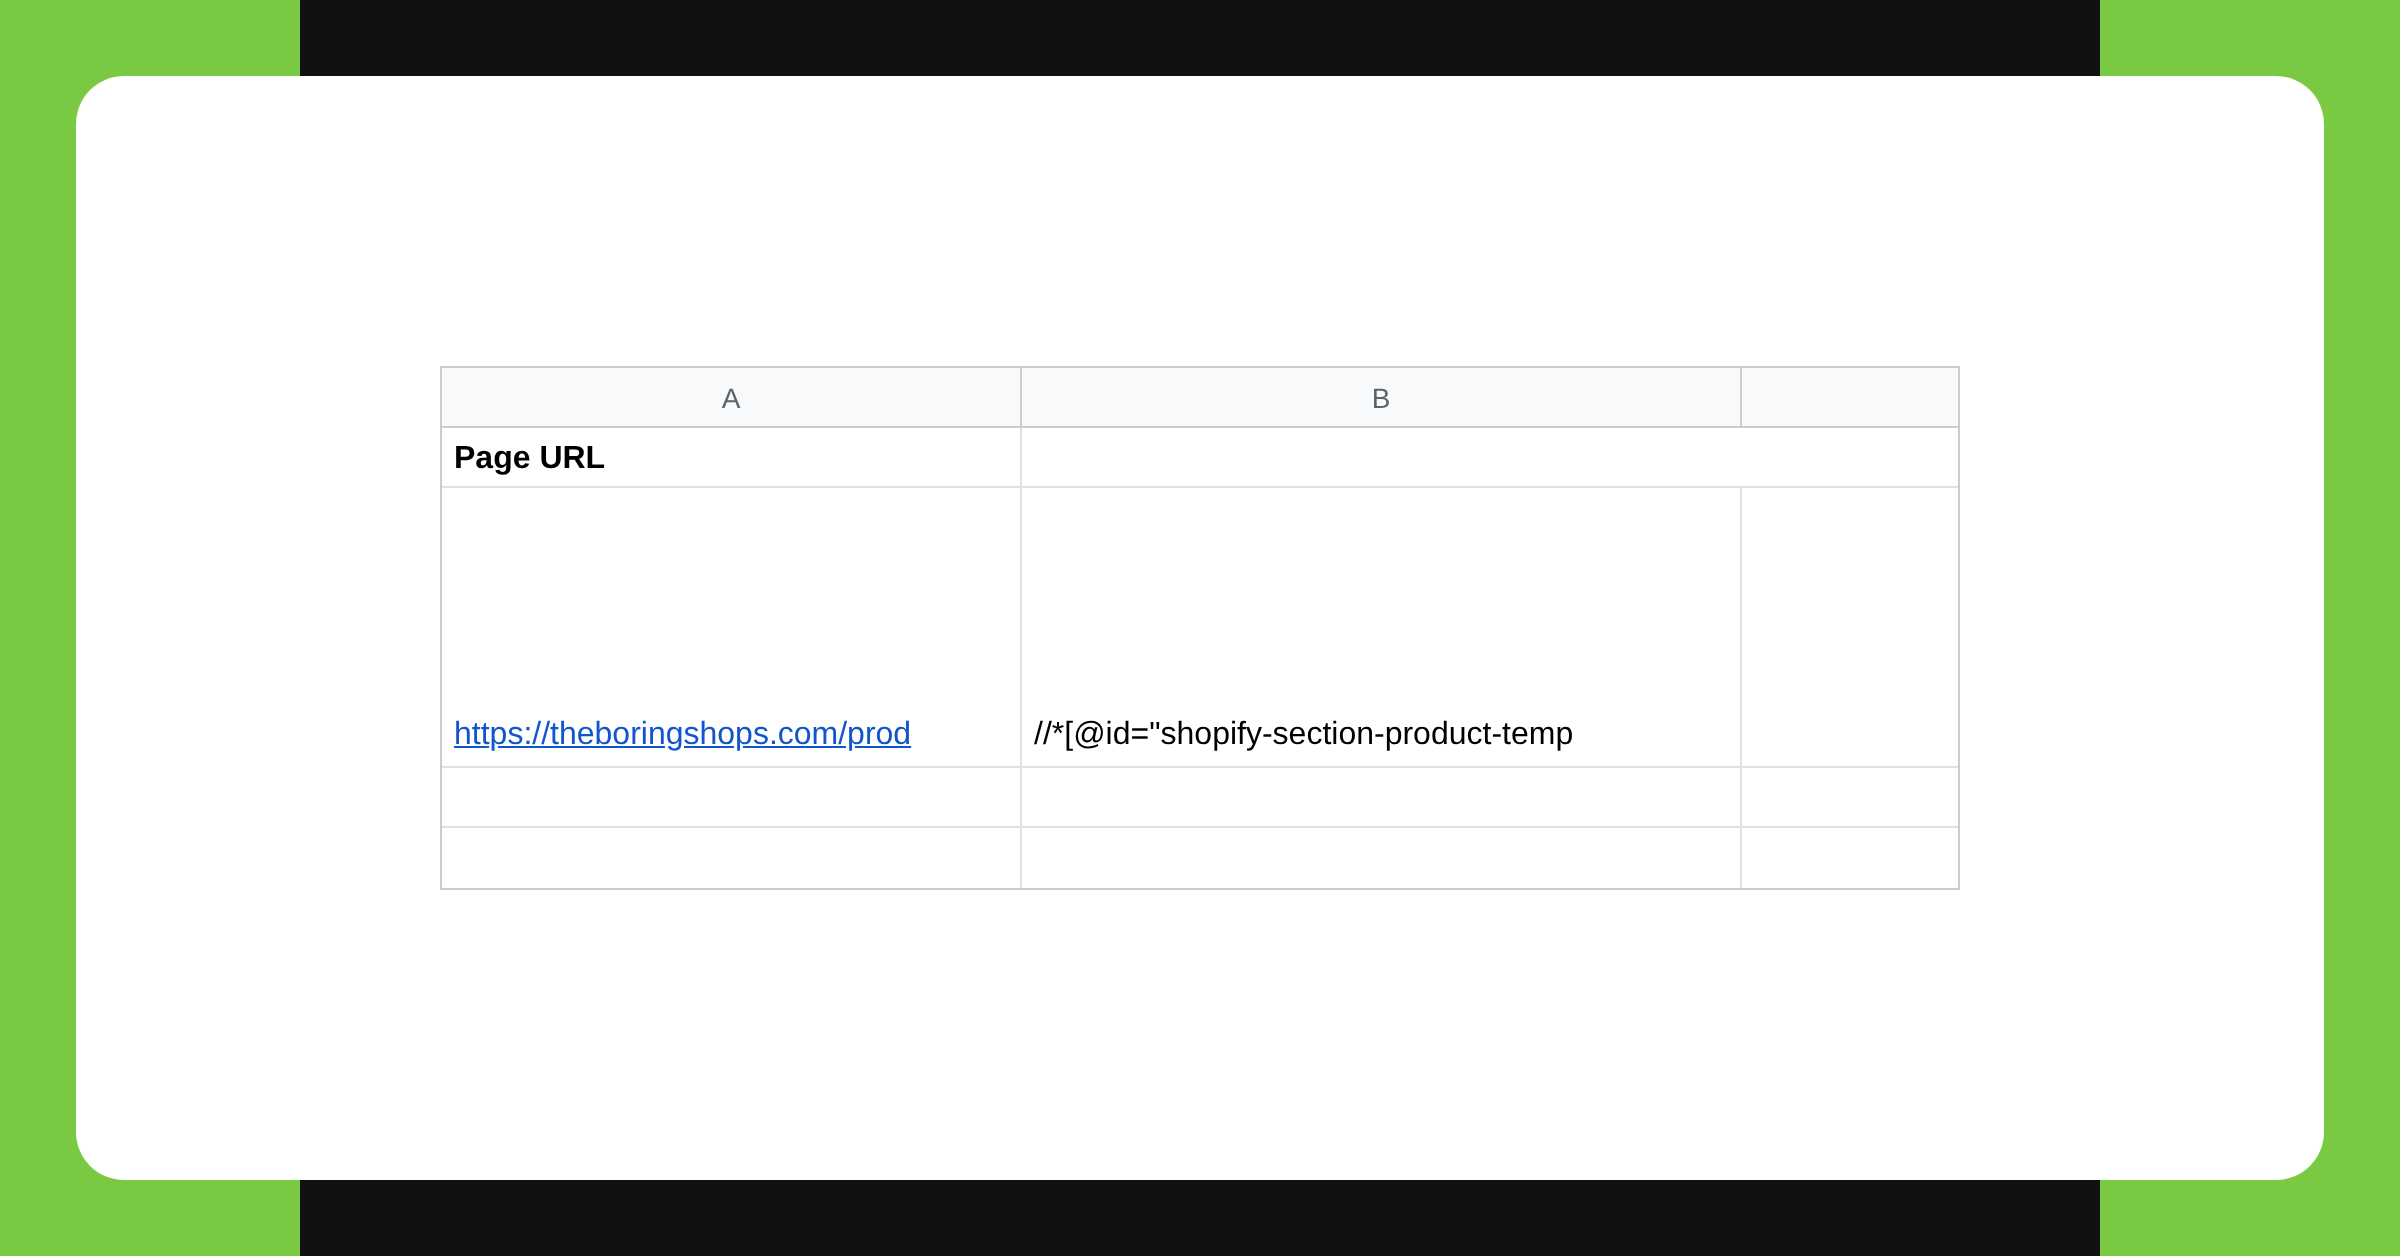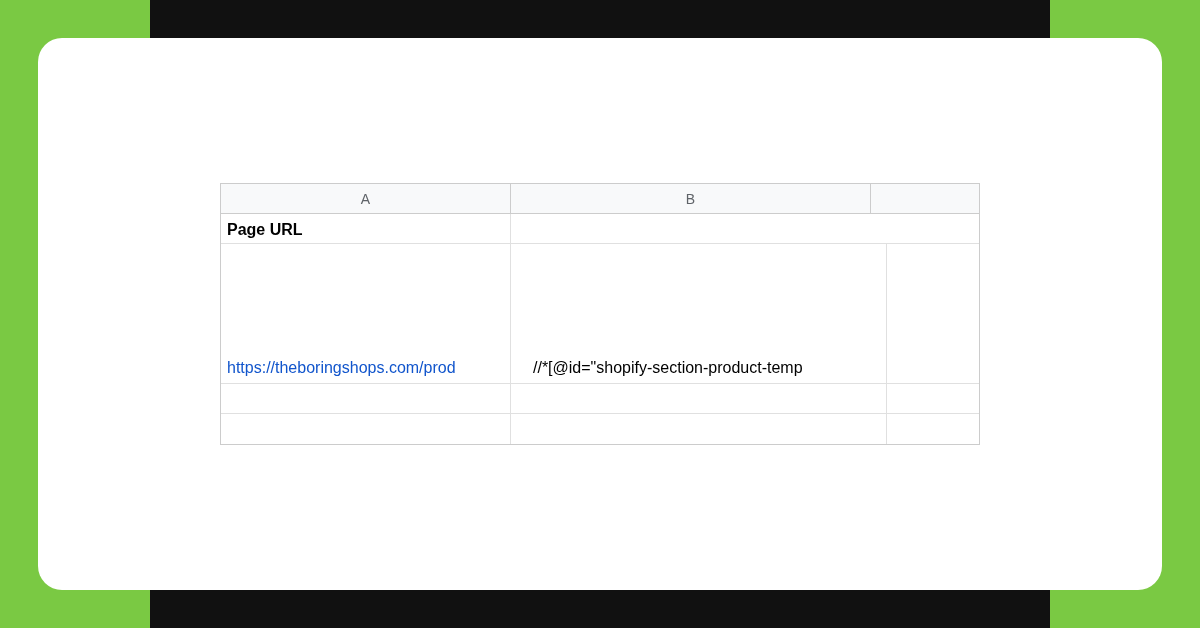--- a/index.html
+++ b/index.html
@@ -53,21 +53,20 @@
       justify-content: center;
       border-right: 1px solid #ccc;
     }
     .col-a { width: 290px; }
     .col-b { width: 360px; }
     .col-c { flex: 1; border-right: none; }
     .data-row {
       display: flex;
       border-bottom: 1px solid #e0e0e0;
       min-height: 30px;
-      gap: 16px;
     }
     .cell {
       border-right: 1px solid #e0e0e0;
       padding: 4px 6px;
       font-size: 16px;
       color: #000;
       overflow: hidden;
       white-space: nowrap;
       display: flex;
       align-items: flex-end;
@@ -80,20 +79,21 @@
     }
     .row-tall {
       height: 140px;
     }
     .row-tall .cell {
       align-items: flex-end;
       padding-bottom: 6px;
     }
     .link-text {
       color: #1155cc;
+      text-decoration: underline;
     }
     .row-thin {
       height: 30px;
     }
     .last-row {
       border-bottom: none;
       height: 22px;
     }
   </style>
 </head>

